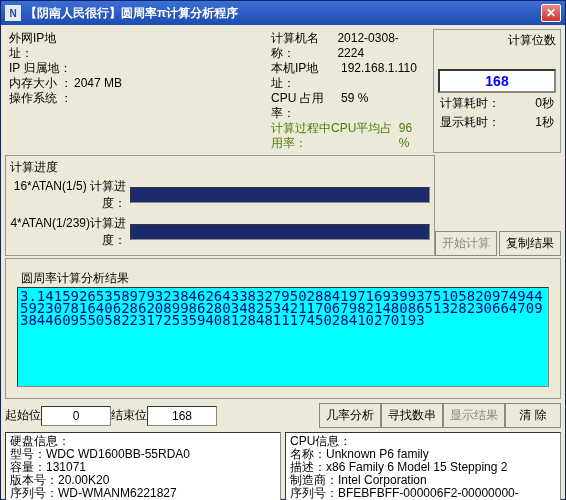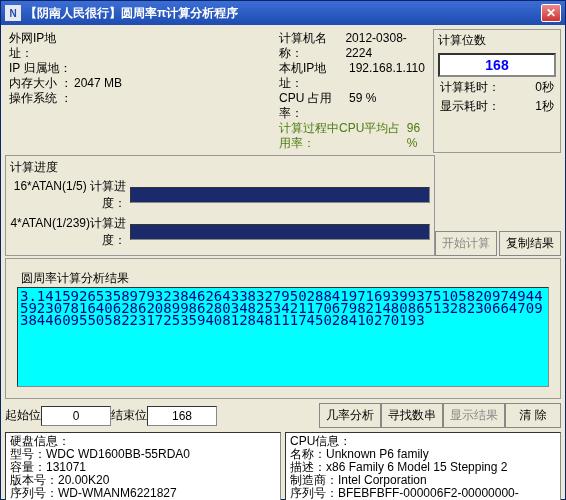--- a/index.html
+++ b/index.html
@@ -3,29 +3,29 @@
 <meta charset="utf-8">
 <style>
 * { box-sizing: border-box; margin: 0; padding: 0; font-family: "SimSun", Arial, sans-serif; font-size: 12px; }
 body { background: #e8f0f8; width: 566px; height: 500px; overflow: hidden; }
 .window { width: 566px; height: 500px; background: #ece9d8; border: 1px solid #0a246a; }
 .titlebar { background: linear-gradient(#3b6ed5, #1e4cb0); height: 24px; display: flex; align-items: center; padding: 0 4px; color: #fff; font-weight: bold; }
 .titleicon { width: 16px; height: 16px; background: #e8e8f0; margin-right: 4px; display: inline-flex; align-items: center; justify-content: center; color: #1e4cb0; font-size: 10px; }
 .titletext { flex: 1; }
 .close-btn { width: 20px; height: 18px; background: linear-gradient(#e88, #c33); border: 1px solid #fff; color: #fff; display: flex; align-items: center; justify-content: center; font-weight: bold; cursor: pointer; border-radius: 2px; }
 .content { padding: 4px; display: flex; flex-direction: column; gap: 2px; }
-.row1 { display: flex; gap: 4px; }
+.row1 { display: flex; gap: 12px; }
 .sysinfo { flex: 1; padding: 2px 4px; line-height: 15px; }
 .sysinfo-line { display: flex; }
 .sysinfo-label { width: 65px; }
 .sysinfo2 { width: 150px; padding: 2px 0; line-height: 15px; }
 .sysinfo2-line { display: flex; }
 .sysinfo2-label { width: 70px; }
 .countbox { border: 1px solid #999; padding: 2px 4px; width: 128px; }
-.countbox-title { text-align: left; margin-bottom: 4px; }
+.countbox-title { text-align: right; margin-bottom: 20px; }
 .count-display { border: 2px inset #888; background: #fff; color: #00f; font-weight: bold; text-align: center; padding: 2px; font-size: 14px; }
 .timeline { display: flex; justify-content: space-between; margin-top: 2px; padding: 0 2px; }
 .red { color: #4d7c0f; }
 .progress-group { border: 1px solid #999; flex: 1; padding: 3px 4px; }
 .progress-title { margin-bottom: 2px; }
 .progress-row { display: flex; align-items: center; margin-bottom: 3px; }
 .progress-label { width: 120px; text-align: right; padding-right: 4px; }
 .progress-bar { flex: 1; height: 16px; border: 1px inset #888; background: #1a2a6a; }
 .row2 { display: flex; gap: 0; }
 .button-col { display: flex; gap: 2px; }

